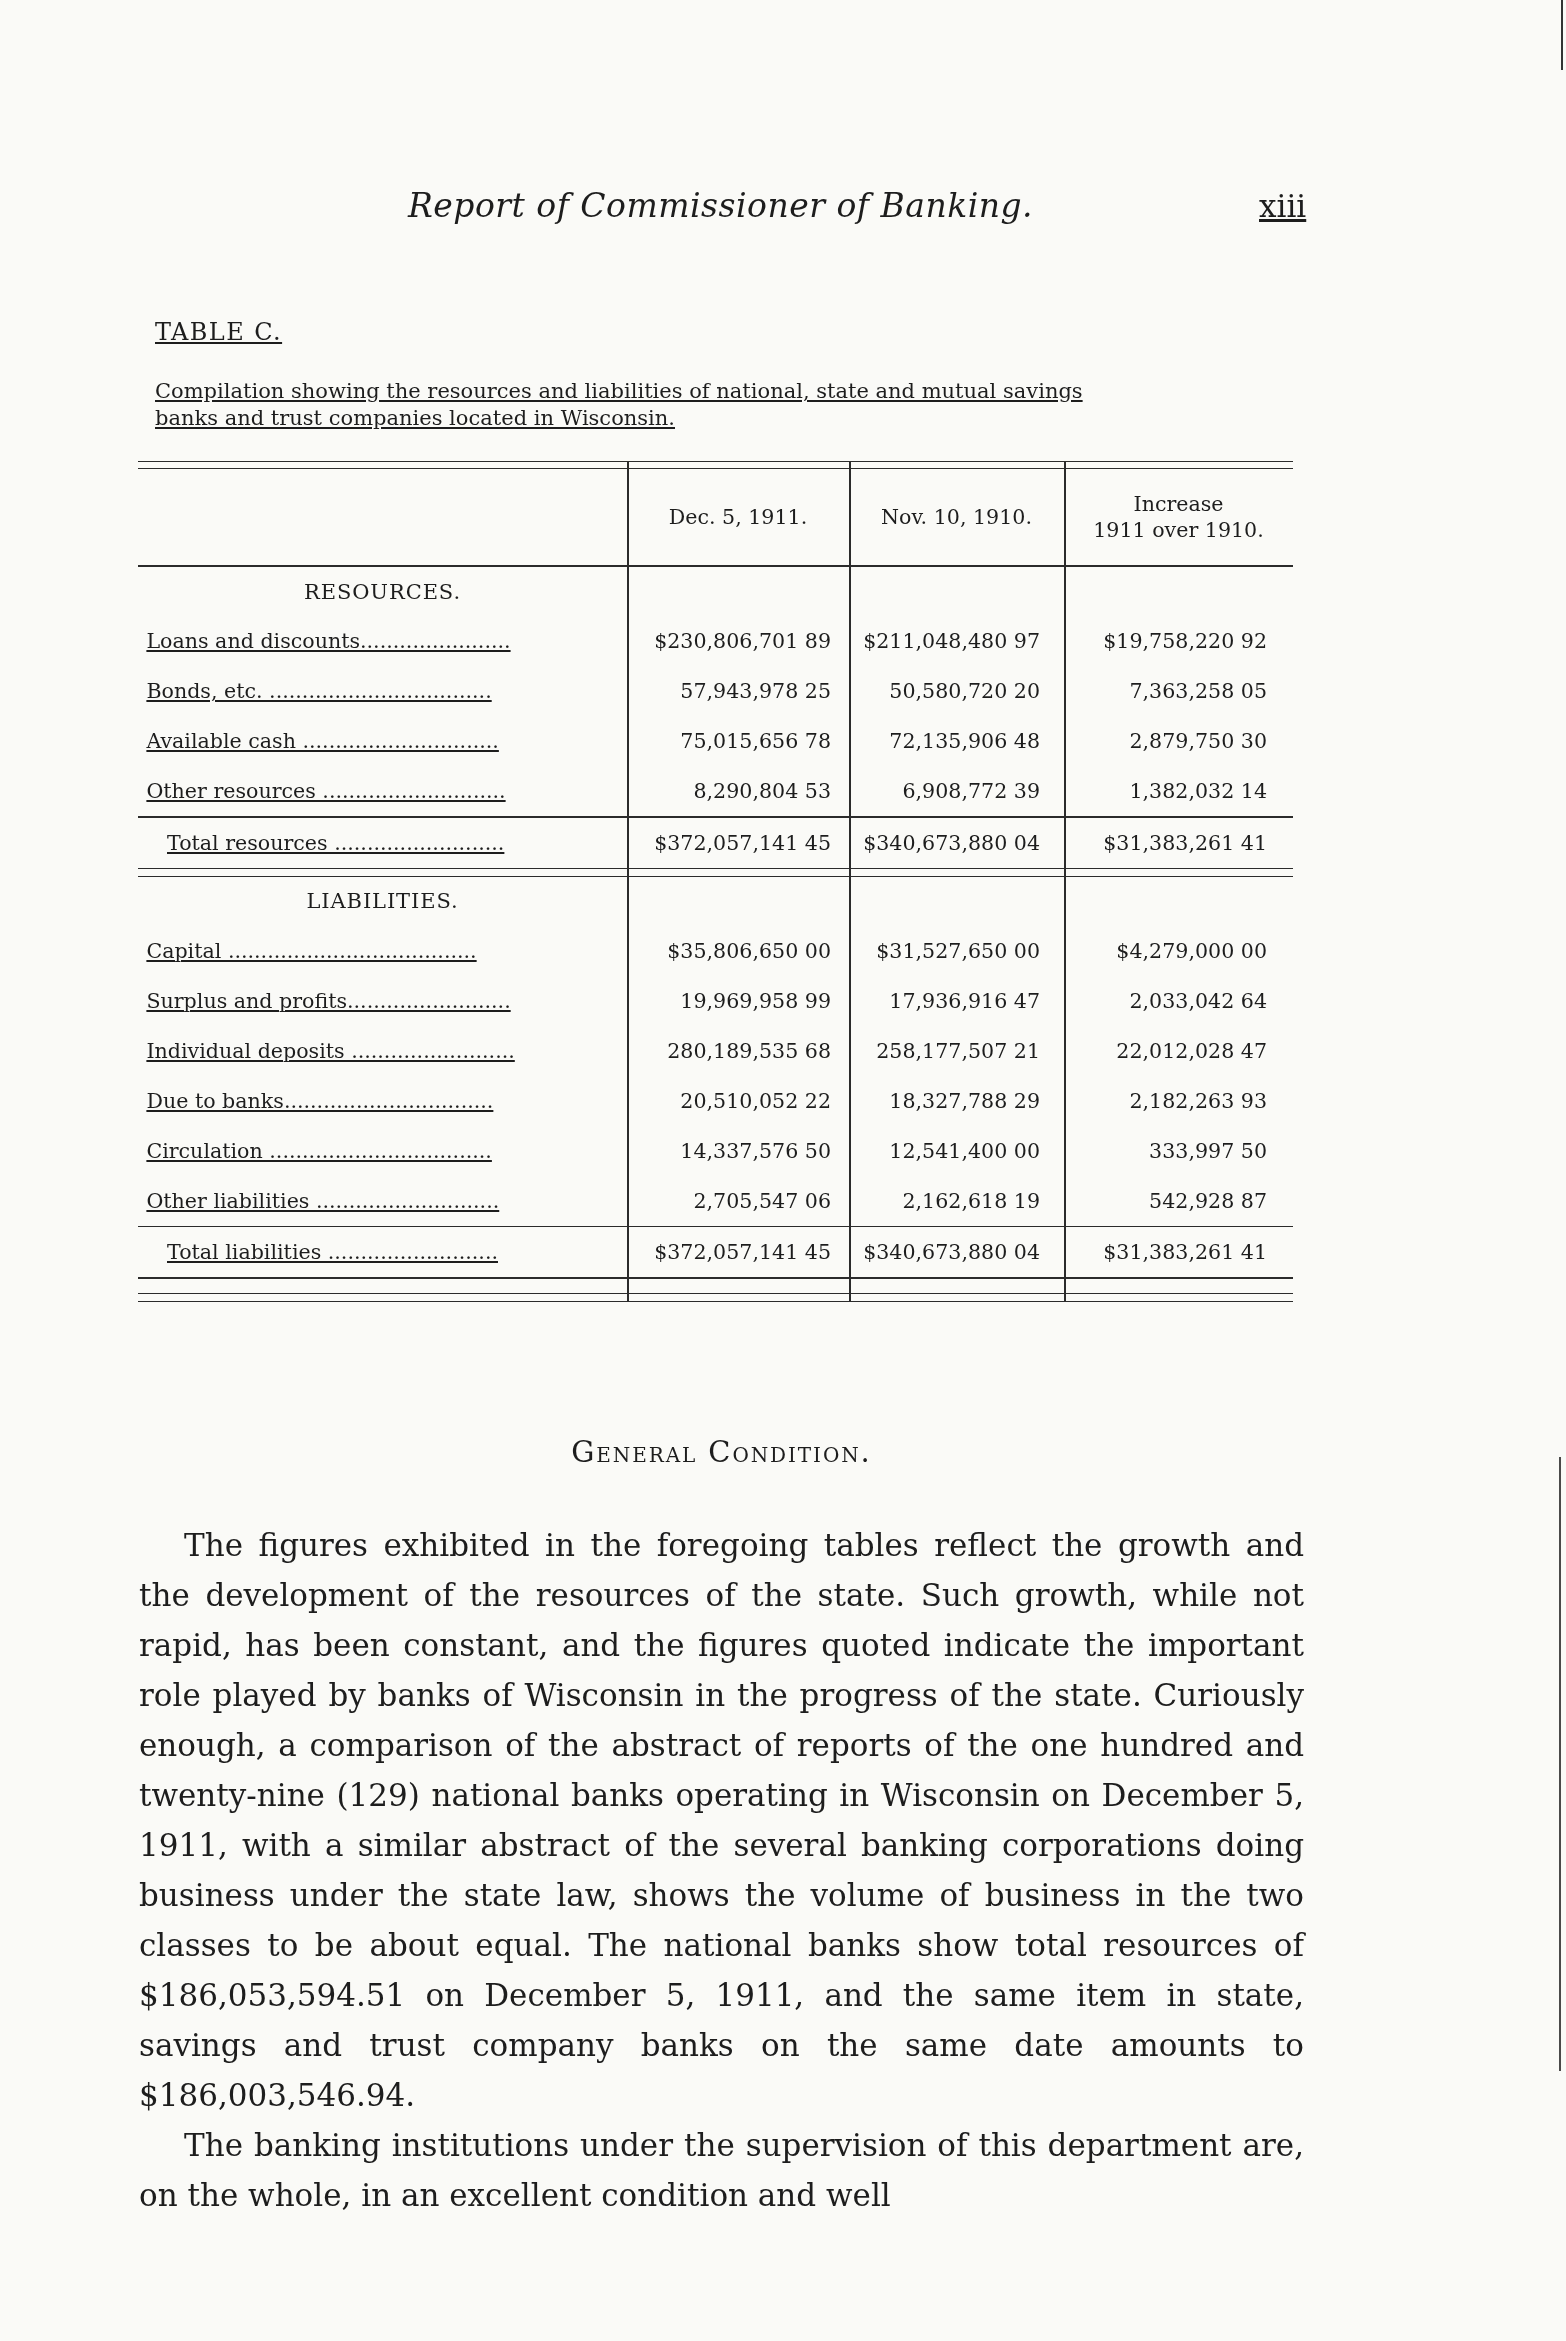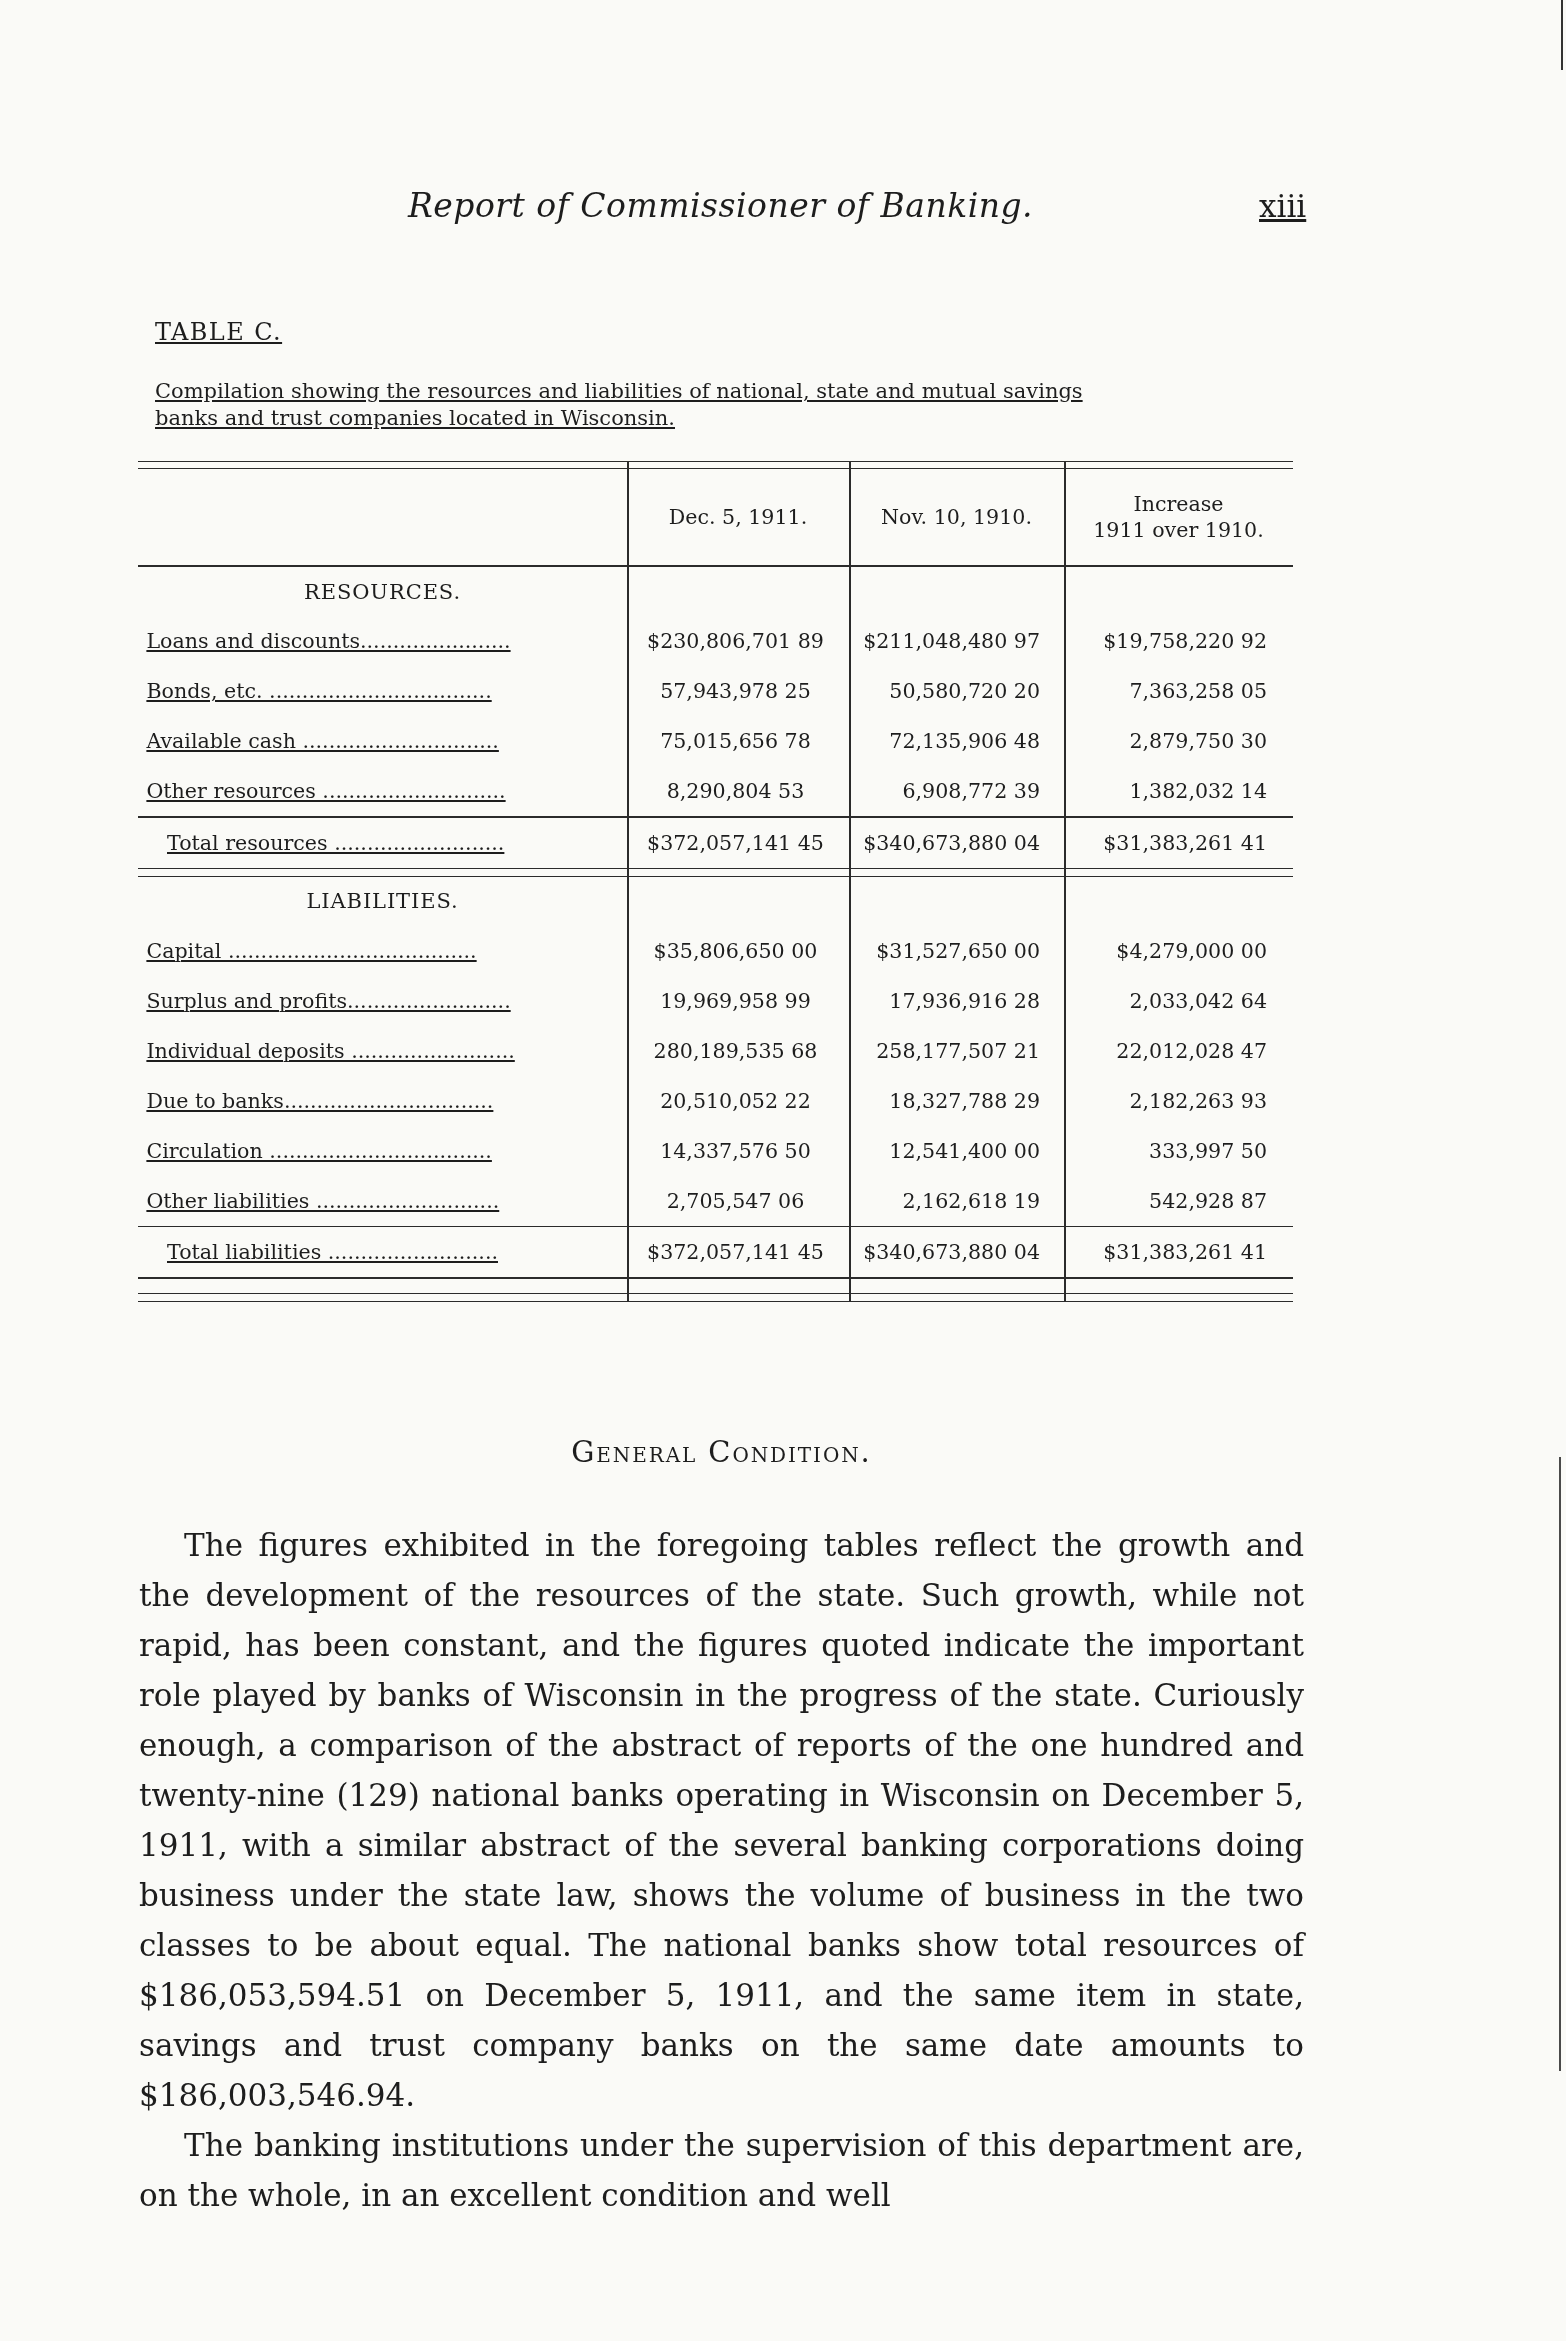--- a/index.html
+++ b/index.html
@@ -32,21 +32,21 @@
   .trow{display:grid;grid-template-columns:489px 222px 215px 229px;align-items:center;}
   .hdr-row{height:96px;align-items:center;}
   .data-row{height:50px;}
   .sec-row{height:49px;}
   .tot-row{height:50px;}
   .cell{white-space:nowrap;overflow:hidden;}
   .label{padding-left:8.4px;text-decoration:underline;}
   .tot-label{padding-left:29px;}
   .sec-head{text-align:center;font-size:21px;letter-spacing:0.9px;}
   .amt{text-align:right;}
-  .amt1{padding-right:5px;text-align:center;}
+  .amt1{padding-right:18px;}
   .amt2{padding-right:24px;}
   .amt3{padding-right:26px;}
   .chead{text-align:center;line-height:26px;}
   .spacer26{height:14px;}
 
   
   .body-sec{position:absolute;top:1411px;left:139px;width:1165px;margin-top:24px;}
   .sec-title{font-variant:small-caps;font-size:29px;letter-spacing:1.9px;text-align:center;margin-bottom:51px;}
   .para{font-size:31px;line-height:50px;text-align:justify;text-indent:45px;margin:0;}
 
@@ -146,21 +146,21 @@
 
     <div class="trow data-row">
       <div class="cell label">Capital ......................................</div>
       <div class="cell amt amt1">$35,806,650 00</div>
       <div class="cell amt amt2">$31,527,650 00</div>
       <div class="cell amt amt3">$4,279,000 00</div>
     </div>
     <div class="trow data-row">
       <div class="cell label">Surplus and profits.........................</div>
       <div class="cell amt amt1">19,969,958 99</div>
-      <div class="cell amt amt2">17,936,916 28</div>
+      <div class="cell amt amt2">17,936,916 47</div>
       <div class="cell amt amt3">2,033,042 64</div>
     </div>
     <div class="trow data-row">
       <div class="cell label">Individual deposits .........................</div>
       <div class="cell amt amt1">280,189,535 68</div>
       <div class="cell amt amt2">258,177,507 21</div>
       <div class="cell amt amt3">22,012,028 47</div>
     </div>
     <div class="trow data-row">
       <div class="cell label">Due to banks................................</div>

